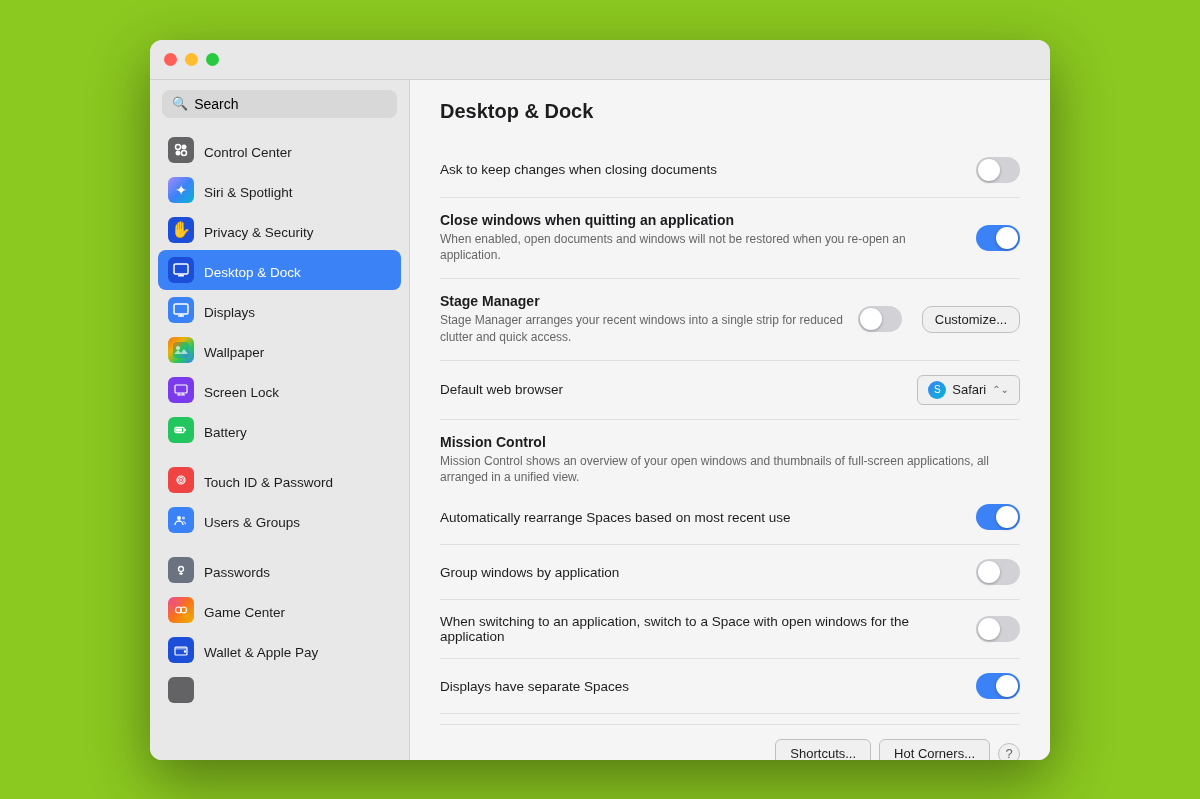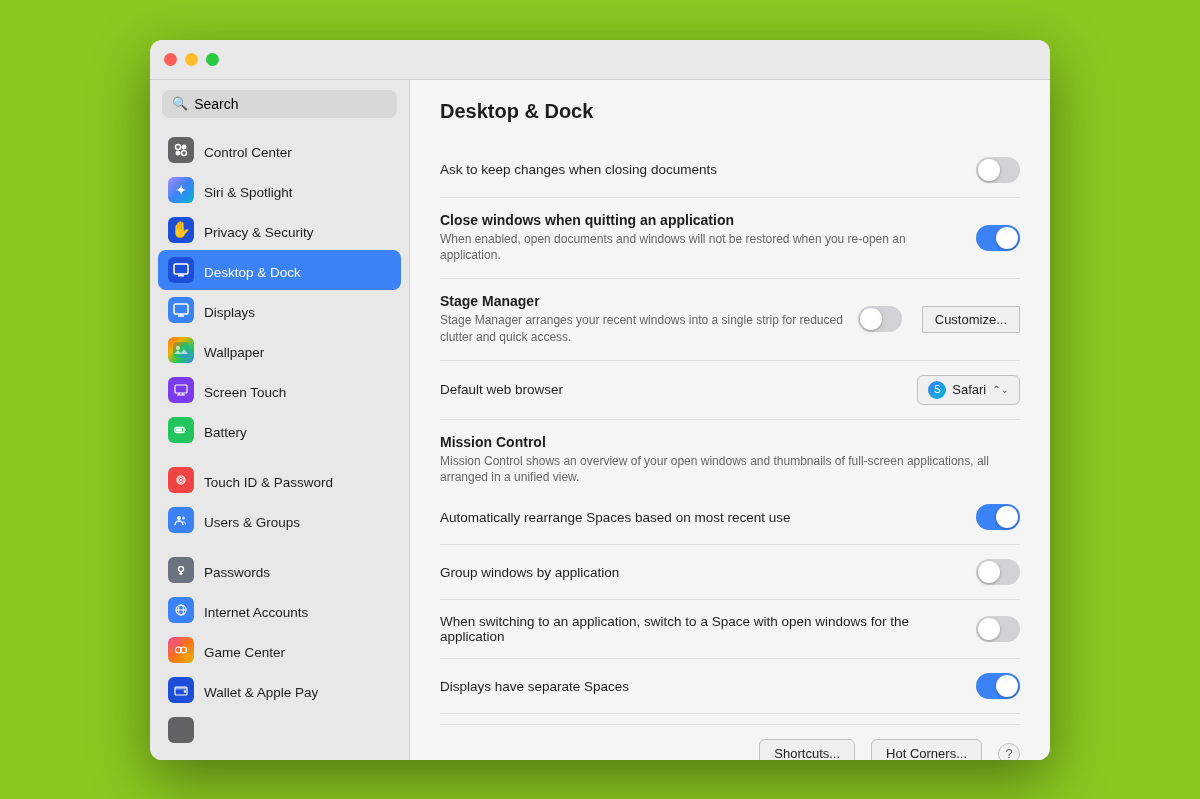--- a/index.html
+++ b/index.html
@@ -211,21 +211,21 @@
     .section-subtitle {
       font-size: 12px;
       color: #666;
       margin-top: 3px;
       line-height: 1.4;
     }
 
     .customize-btn {
       background: #f0f0f0;
       border: 1px solid #c0c0c0;
-      border-radius: 1px;
+      border-radius: 10px;
       padding: 5px 12px;
       font-size: 13px;
       cursor: pointer;
       color: #1d1d1f;
       flex-shrink: 0;
       margin-left: 10px;
     }
 
     .stage-manager-controls {
       display: flex;
@@ -256,21 +256,21 @@
       justify-content: center;
       font-size: 10px;
       color: white;
     }
 
     .bottom-bar {
       display: flex;
       justify-content: flex-end;
       align-items: center;
       padding: 14px 0 0 0;
-      gap: 16px;
+      gap: 8px;
       border-top: 1px solid #e0e0e0;
       margin-top: 10px;
     }
     .bottom-btn {
       background: #f0f0f0;
       border: 1px solid #c0c0c0;
       border-radius: 6px;
       padding: 6px 14px;
       font-size: 13px;
       cursor: pointer;
@@ -376,21 +376,21 @@
       <div class="sidebar-item">
         <div class="item-icon icon-screensaver">
           <svg width="16" height="16" viewBox="0 0 16 16">
             <rect width="16" height="16" rx="4" fill="#7c3aed"></rect>
             <rect x="2" y="3" width="12" height="8" rx="1" fill="none" stroke="white" stroke-width="1.2"></rect>
             <line x1="6" y1="11" x2="6" y2="13" stroke="white" stroke-width="1.2"></line>
             <line x1="10" y1="11" x2="10" y2="13" stroke="white" stroke-width="1.2"></line>
             <line x1="4" y1="13" x2="12" y2="13" stroke="white" stroke-width="1.2"></line>
           </svg>
         </div>
-        <span class="item-label">Screen Touch</span>
+        <span class="item-label">Screen Lock</span>
       </div>
 
       <div class="sidebar-item">
         <div class="item-icon icon-battery">
           <svg width="16" height="16" viewBox="0 0 16 16">
             <rect width="16" height="16" rx="4" fill="#22c55e"></rect>
             <rect x="2" y="5.5" width="9" height="5" rx="1" fill="none" stroke="white" stroke-width="1.3"></rect>
             <rect x="3" y="6.5" width="6" height="3" rx="0.5" fill="white"></rect>
             <rect x="11" y="7" width="2" height="2" rx="0.5" fill="white"></rect>
           </svg>
@@ -433,31 +433,20 @@
           <svg width="16" height="16" viewBox="0 0 16 16">
             <rect width="16" height="16" rx="4" fill="#6b7280"></rect>
             <circle cx="8" cy="7" r="2.5" fill="none" stroke="white" stroke-width="1.3"></circle>
             <rect x="7.3" y="9" width="1.4" height="4" rx="0.5" fill="white"></rect>
             <rect x="6" y="11" width="4" height="1.2" rx="0.4" fill="white"></rect>
           </svg>
         </div>
         <span class="item-label">Passwords</span>
       </div>
 
-      <div class="sidebar-item">
-        <div class="item-icon icon-internet">
-          <svg width="16" height="16" viewBox="0 0 16 16">
-            <rect width="16" height="16" rx="4" fill="#3b82f6"></rect>
-            <circle cx="8" cy="8" r="5" fill="none" stroke="white" stroke-width="1.2"></circle>
-            <ellipse cx="8" cy="8" rx="2.5" ry="5" fill="none" stroke="white" stroke-width="1"></ellipse>
-            <line x1="3" y1="8" x2="13" y2="8" stroke="white" stroke-width="1"></line>
-          </svg>
-        </div>
-        <span class="item-label">Internet Accounts</span>
-      </div>
 
       <div class="sidebar-item">
         <div class="item-icon icon-gamecenter">
           <svg width="16" height="16" viewBox="0 0 16 16">
             <rect width="16" height="16" rx="4" fill="url(#gc)"></rect>
             <defs>
               <linearGradient id="gc" x1="0" y1="0" x2="1" y2="1">
                 <stop offset="0%" stop-color="#ec4899"></stop>
                 <stop offset="50%" stop-color="#f97316"></stop>
                 <stop offset="100%" stop-color="#eab308"></stop>

